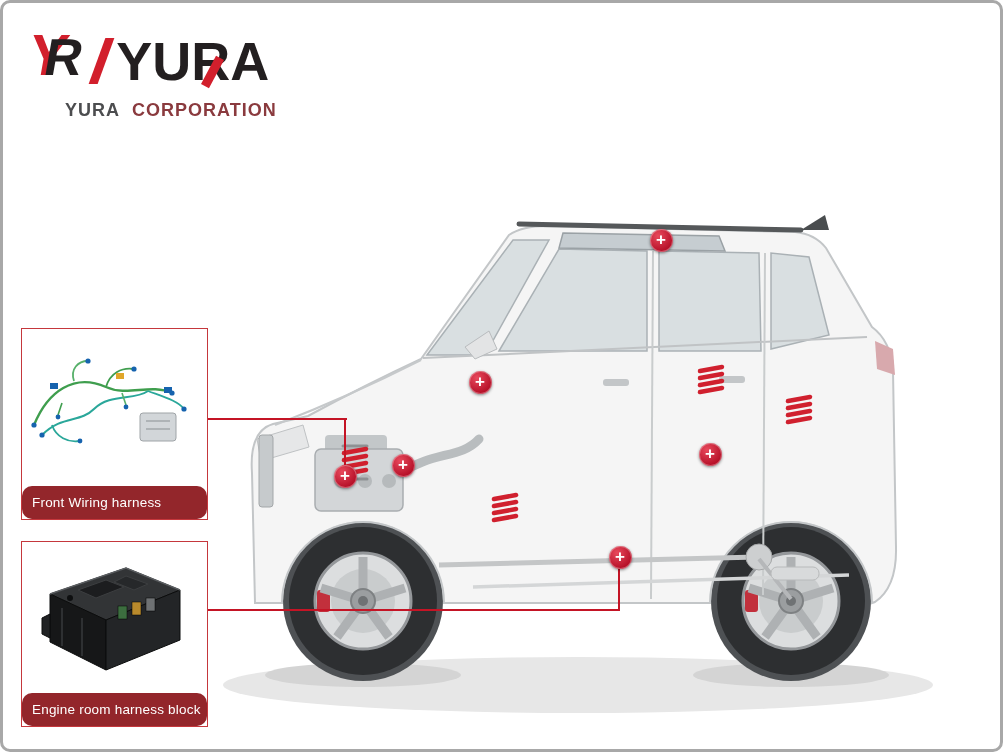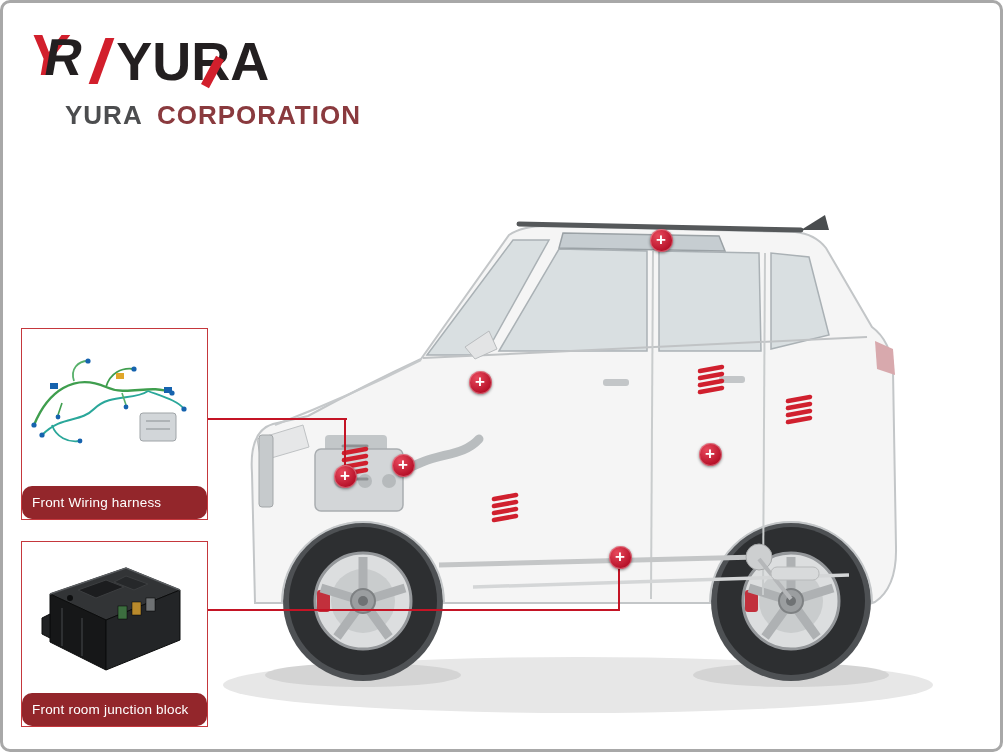--- a/index.html
+++ b/index.html
@@ -14,21 +14,21 @@
   .logo-row { display:flex; align-items:flex-end; }
   .logo-mark { transform:skewX(-10deg); white-space:nowrap; }
   .mark-y { color:#d21f2c; font-size:58px; font-weight:900; }
   .mark-r { color:#231f20; font-size:52px; font-weight:900; margin-left:-22px; }
   .logo-divider { width:9px; height:46px; background:#d21f2c; transform:skewX(-20deg);
     margin:0 10px 4px 14px; }
   .logo-word { position:relative; font-size:54px; font-weight:900; color:#231f20;
     letter-spacing:0px; line-height:1; }
   .word-slash { position:absolute; left:92px; top:22px; width:9px; height:32px;
     background:#d21f2c; transform:rotate(28deg); }
-  .logo-sub { margin:12px 0 0 36px; font-size:26px; letter-spacing:1px; }
+  .logo-sub { margin:12px 0 0 36px; font-size:18px; letter-spacing:1px; }
   .sub-brand { font-weight:bold; color:#4c4d4f; }
   .sub-rest { font-weight:bold; color:#8a3a3e; margin-left:6px; }
 
   
   .car-layer { position:absolute; left:0; top:0; width:1003px; height:752px; z-index:1; }
 
   
   .callout { position:absolute; left:18px; width:187px; background:#ffffff;
     border:1px solid #c5373c; z-index:5; }
   .callout-img { width:100%; background:#ffffff; display:block; }
@@ -224,21 +224,21 @@
       <polygon points="104,34 126,42 112,48 92,40" fill="#26282a" stroke="#3c3e40"></polygon>
       <circle cx="48" cy="56" r="3" fill="#0e0f10"></circle>
       <rect x="96" y="64" width="9" height="13" fill="#3c6e3f" stroke="#000" stroke-width="0.5"></rect>
       <rect x="110" y="60" width="9" height="13" fill="#b98a2c" stroke="#000" stroke-width="0.5"></rect>
       <rect x="124" y="56" width="9" height="13" fill="#6e7173" stroke="#000" stroke-width="0.5"></rect>
       <polygon points="28,72 20,76 20,92 28,96" fill="#202224" stroke="#0b0c0c"></polygon>
       <path d="M 28 52 L 104 26 L 158 48" stroke="#5a5d60" stroke-width="1.4" fill="none"></path>
       <line x1="40" y1="66" x2="40" y2="104" stroke="#2e3032" stroke-width="2"></line>
       <line x1="60" y1="76" x2="60" y2="114" stroke="#2e3032" stroke-width="2"></line>
     </svg>
-    <div class="callout-label">Front room junction block</div>
+    <div class="callout-label">Engine room harness block</div>
   </div>
 
   <div id="hotspot-layer">
       <div class="hotspot" style="left: 646.5px; top: 225.5px;">+</div>
       <div class="hotspot" style="left: 465.5px; top: 367.5px;">+</div>
       <div class="hotspot" style="left: 330.5px; top: 461.5px;">+</div>
       <div class="hotspot" style="left: 388.5px; top: 450.5px;">+</div>
       <div class="hotspot" style="left: 695.5px; top: 439.5px;">+</div>
       <div class="hotspot" style="left: 605.5px; top: 542.5px;">+</div>
     </div>

